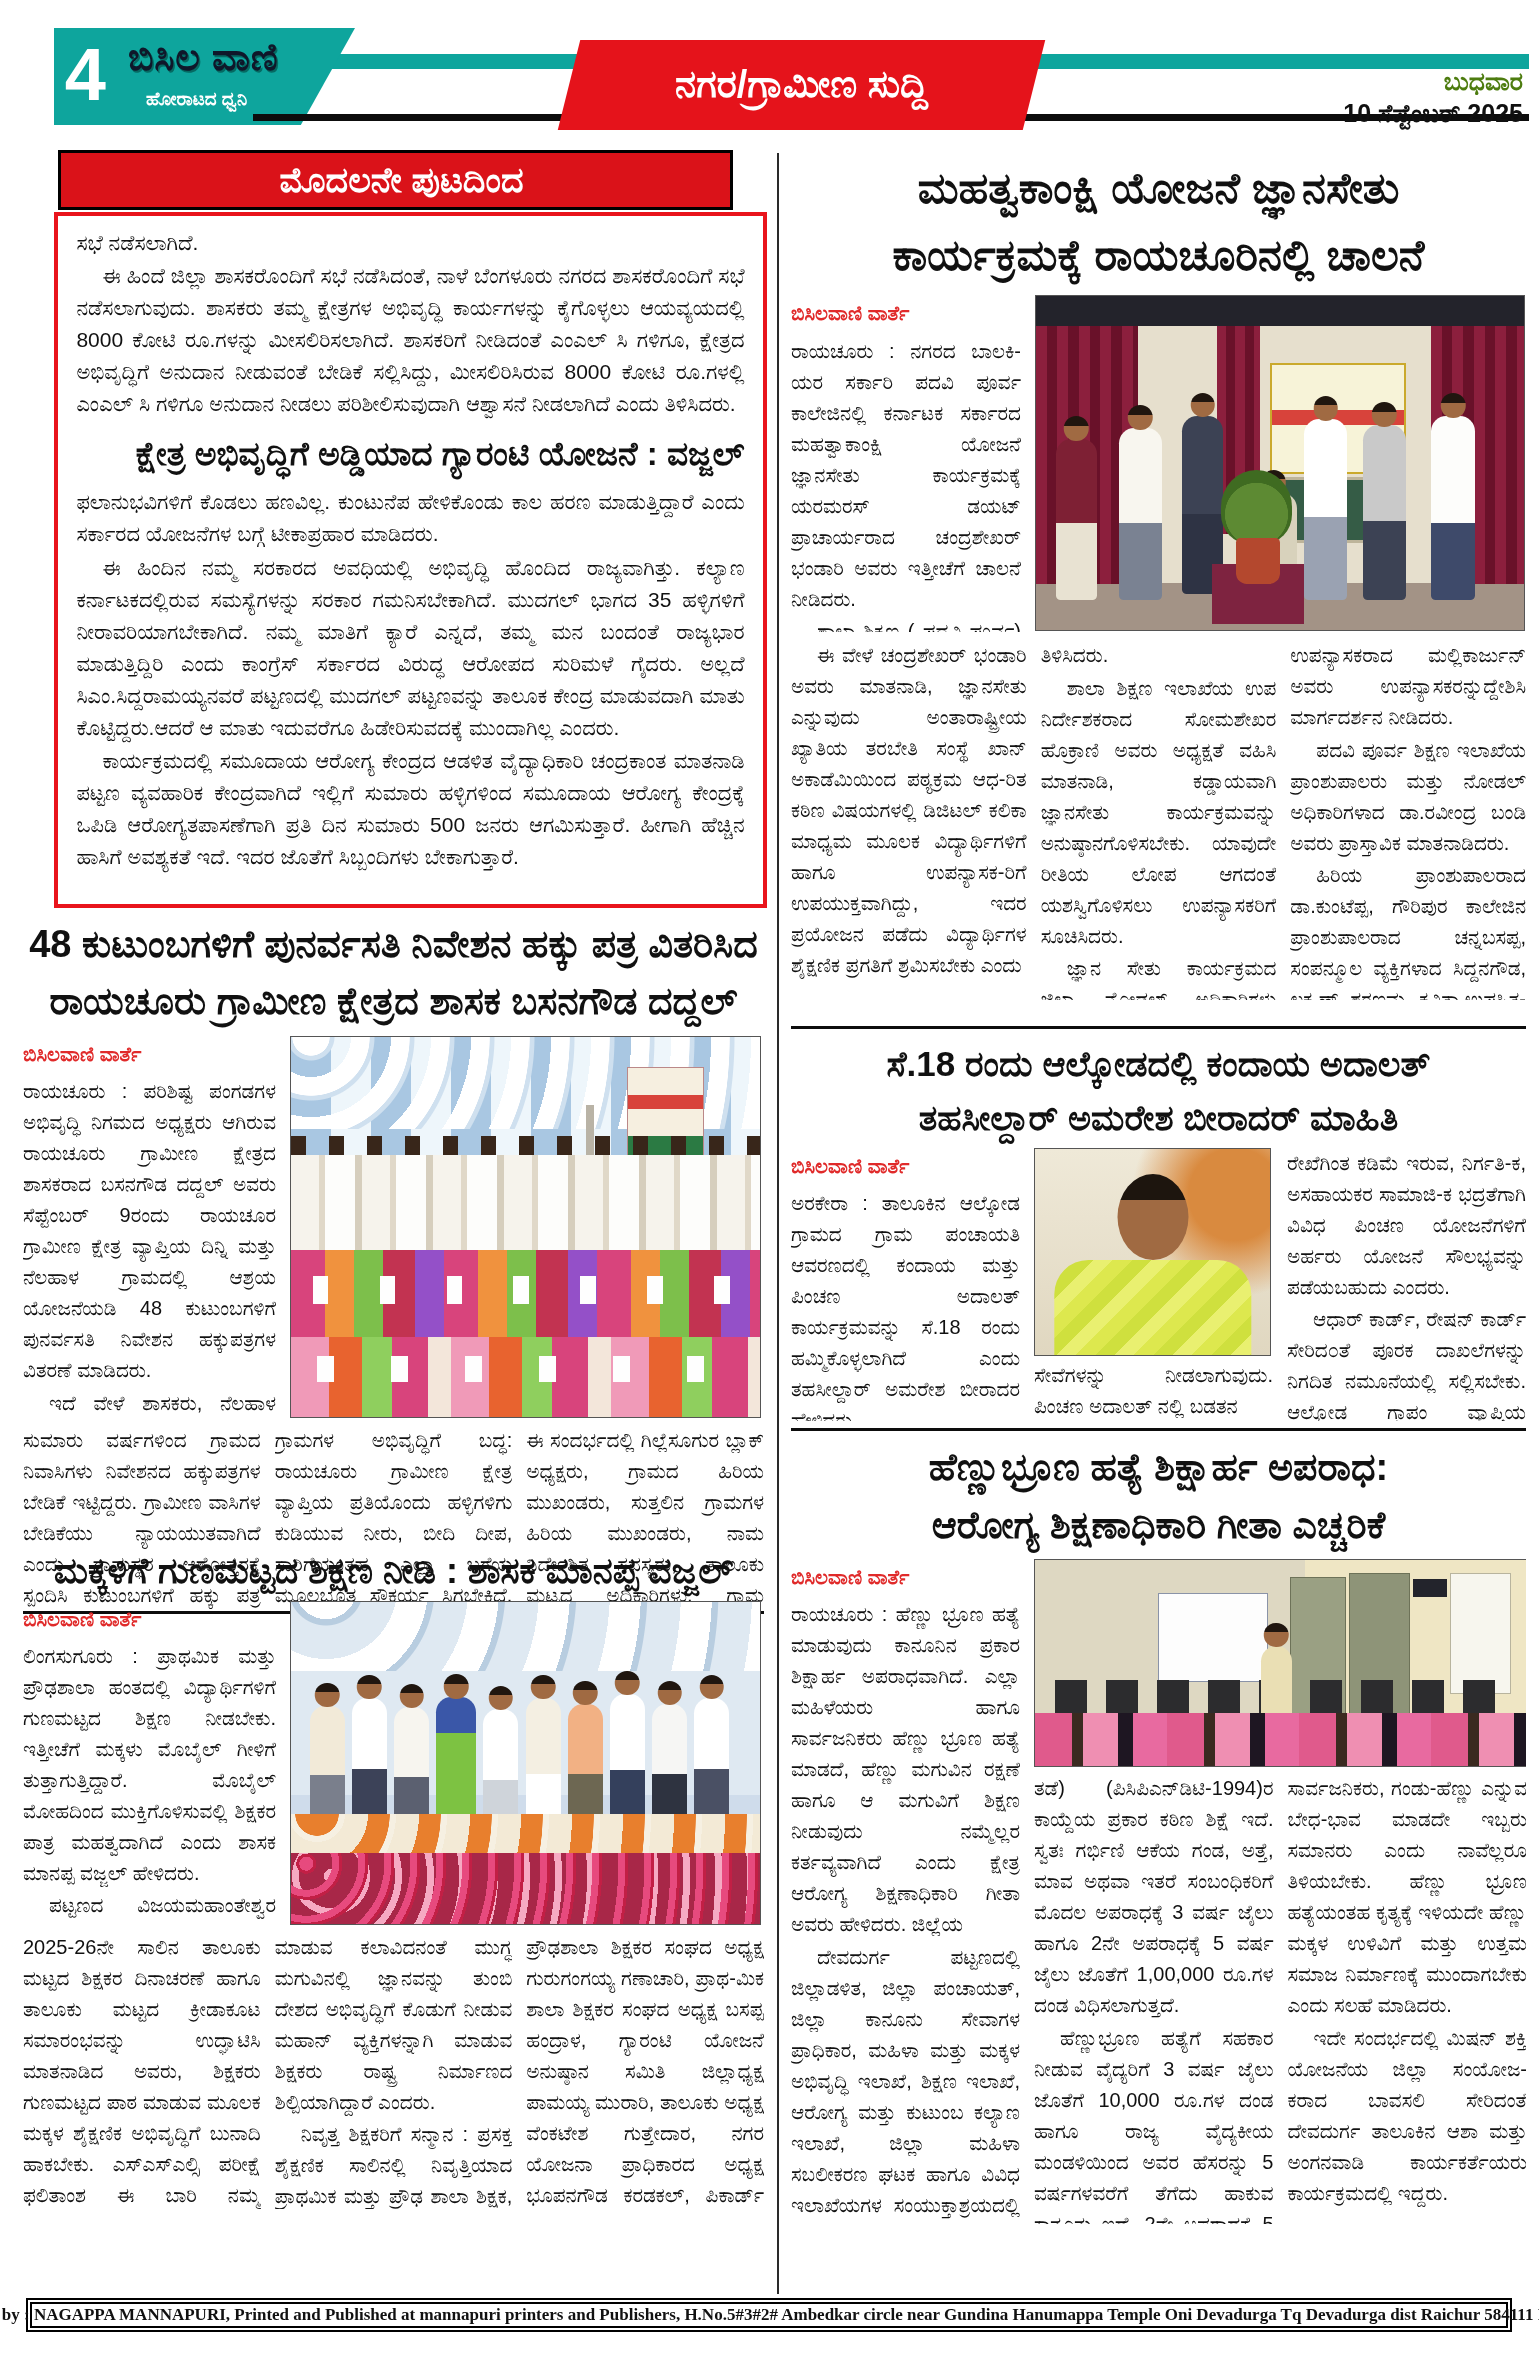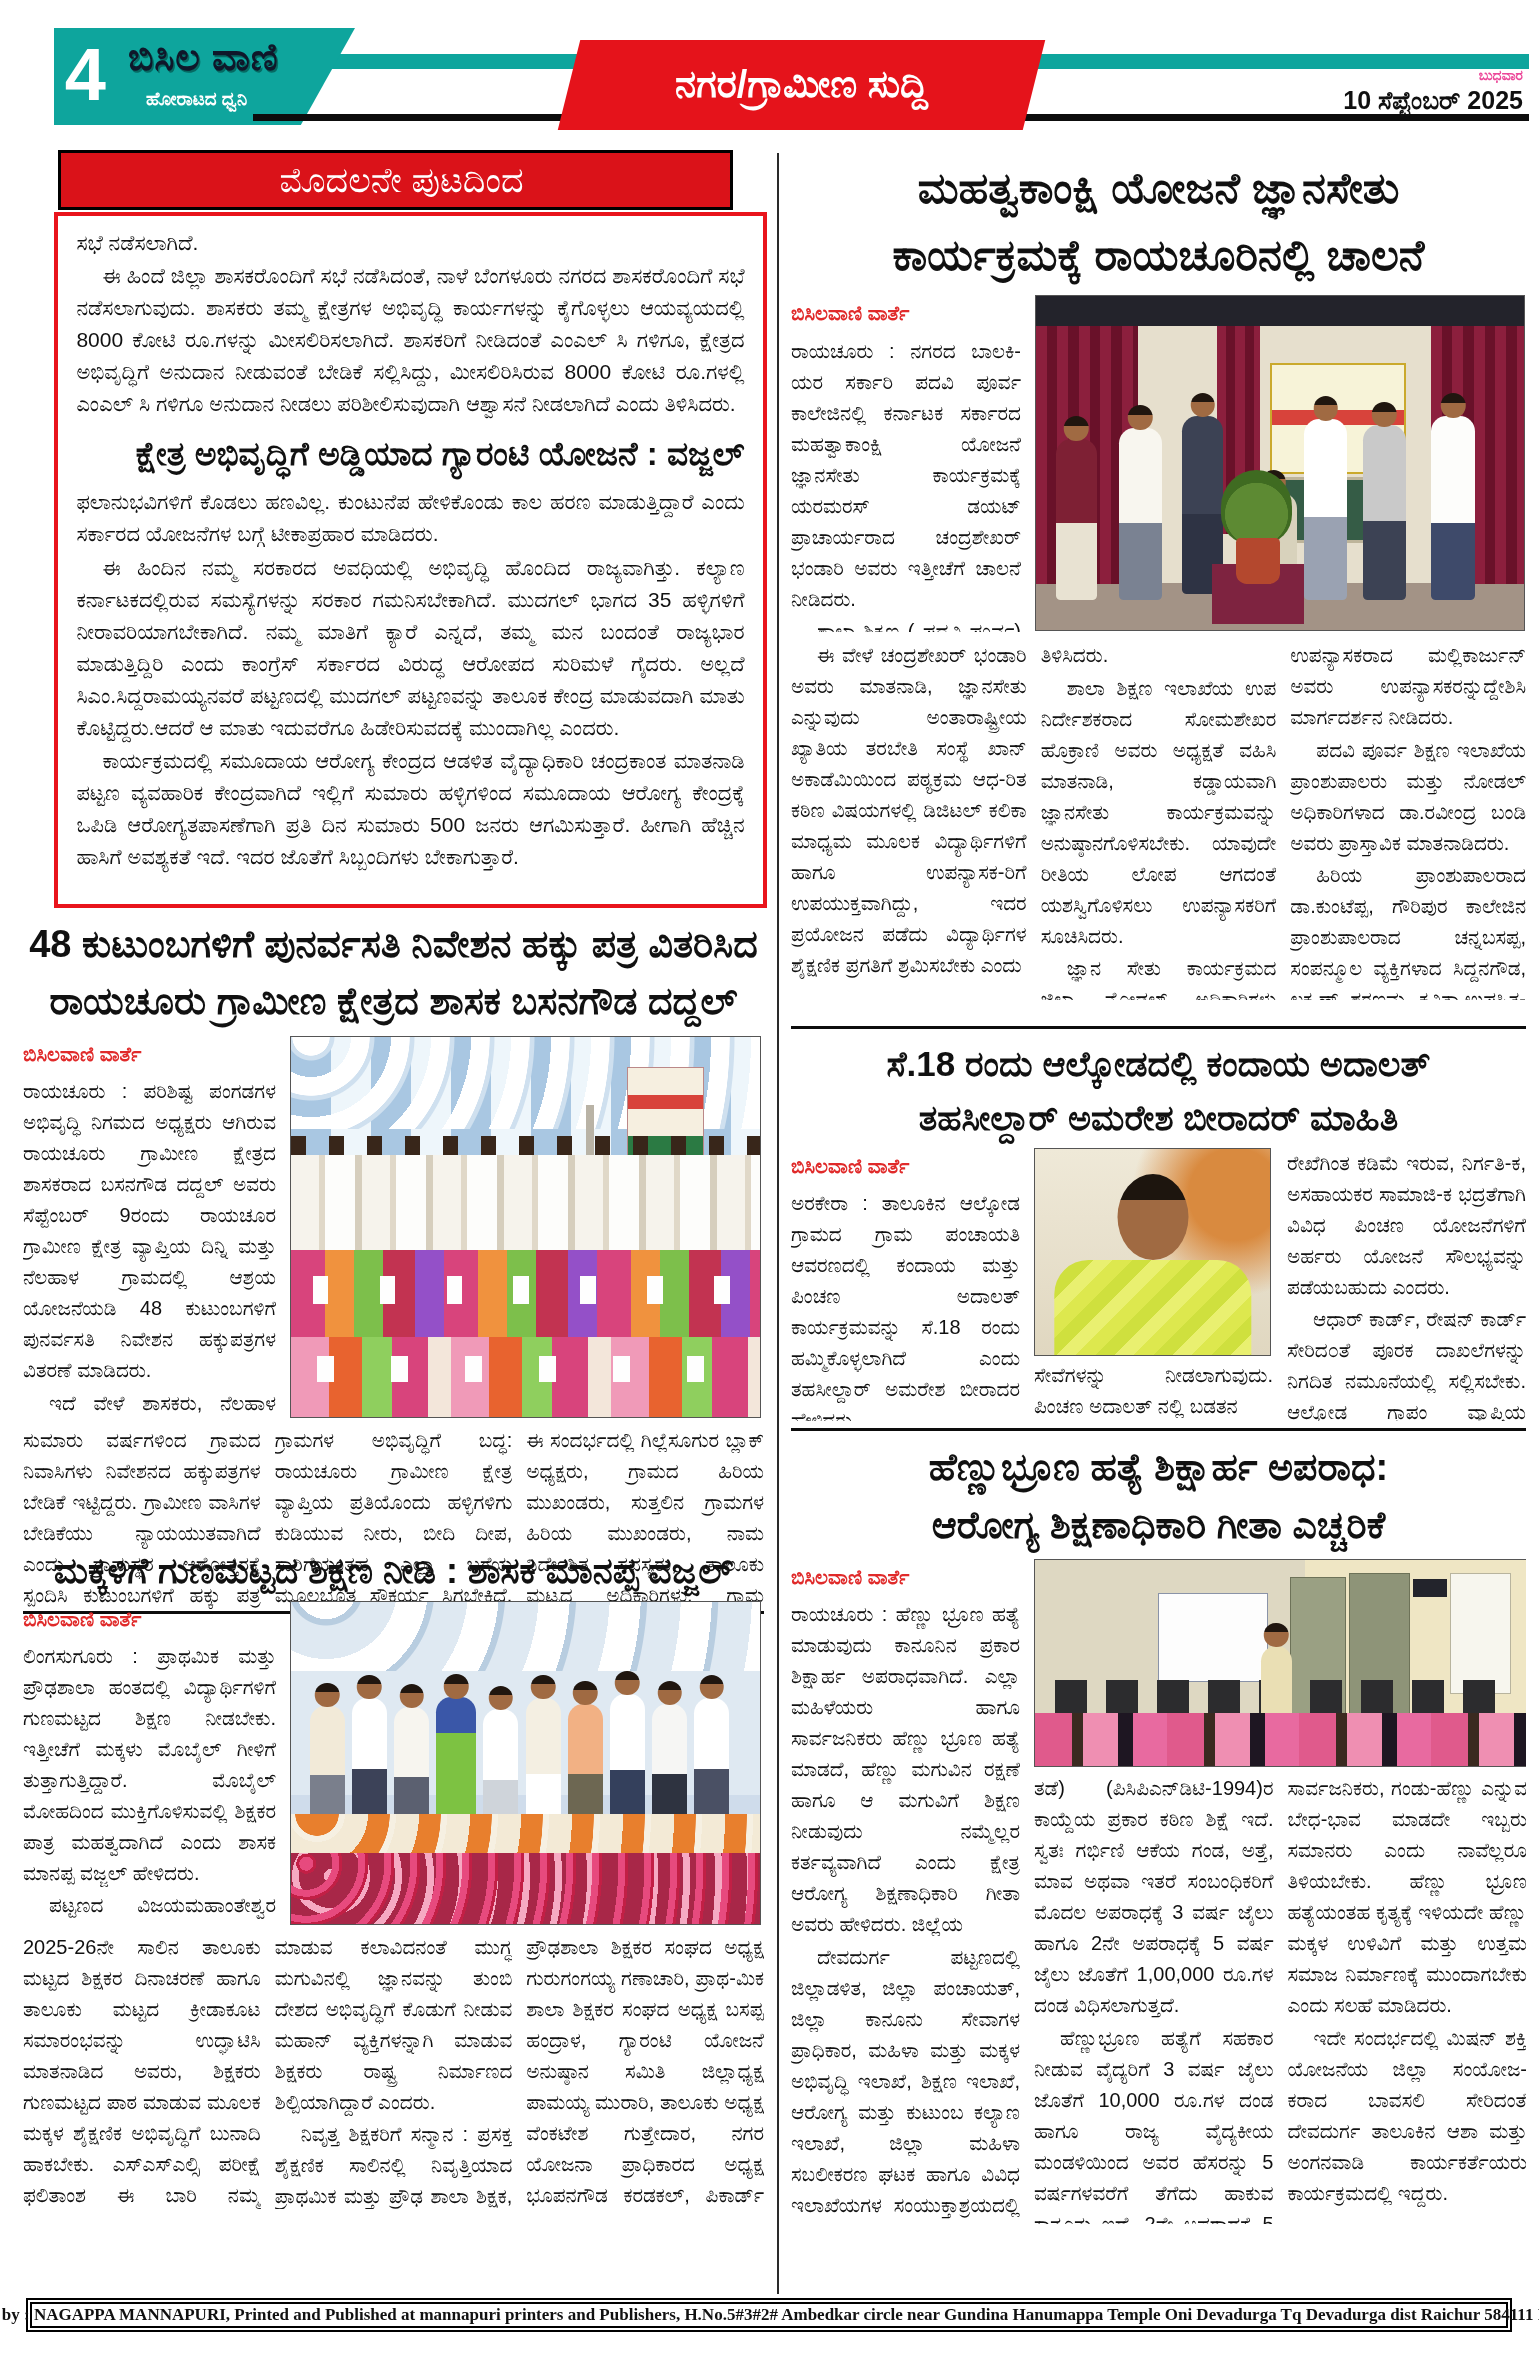--- a/index.html
+++ b/index.html
@@ -11,39 +11,39 @@
             clip-path:polygon(0 0,100% 0,82% 100%,0 100%);}
   .logo-num{position:absolute;left:10.7px;top:4.6px;font-size:74px;font-weight:bold;color:#fff;line-height:84px;}
   .logo-name{position:absolute;left:74px;top:7.7px;font-size:38px;font-weight:bold;color:#0f172a;
              text-shadow:1.5px 1.5px 0 #066a63;letter-spacing:0.8px;}
   .logo-tag{position:absolute;left:92px;top:60px;font-size:18.4px;font-weight:bold;color:#fff;}
   .head-rule{position:absolute;left:253px;right:10.7px;top:114px;height:7px;background:#0d0d0d;}
   .section-flag{position:absolute;left:569px;top:40px;width:465px;height:90px;background:#e5131b;
                 transform:skewX(-14deg);z-index:3;display:flex;align-items:center;justify-content:center;}
   .section-flag span{transform:skewX(14deg);color:#fff;font-size:38px;font-weight:bold;}
   .date-block{position:absolute;right:17px;top:67px;text-align:right;z-index:2;}
-  .date-block .wd{font-size:14px;font-weight:bold;color:#ec4899;}
+  .date-block .wd{font-size:25px;font-weight:bold;color:#4d7c0f;}
   .date-block .dt{font-size:25px;font-weight:bold;color:#101010;margin-top:1.5px;}
   
   .vdiv{position:absolute;left:777px;top:153px;width:1.5px;height:2141px;background:#2a2a2a;}
   .hrule{position:absolute;height:3.1px;background:#0d0d0d;}
   .byline{color:#e02a2a;font-weight:bold;font-size:20px;margin:3.1px 0 6.1px 0;}
   .btxt{font-size:20px;line-height:31px;text-align:justify;}
   .btxt p{margin:0 0 1.5px 0;text-indent:26px;}
   .btxt p.noind{text-indent:0;}
   .colrow{display:flex;gap:14px;overflow:hidden;}
   .col{flex:1;overflow:hidden;}
   .ph{position:relative;overflow:hidden;background:#ddd;border:0.8px solid #555;flex-shrink:0;}
   .fig{position:absolute;border-radius:15.3px 15.3px 4.6px 4.6px;}
   .fig::before{content:"";position:absolute;top:-23px;left:50%;transform:translateX(-50%);
                width:24.5px;height:24.5px;border-radius:50%;background:linear-gradient(#20160f 0 38%,#a06a42 38%);}
   
   .a1-banner{position:absolute;left:58px;top:150px;width:669px;height:54px;background:#da1219;
              border:3.8px solid #000;display:flex;align-items:center;justify-content:center;}
-  .a1-banner span{color:#fff;font-size:35px;font-weight:normal;margin-left:12px;}
+  .a1-banner span{color:#fff;font-size:35px;font-weight:bold;margin-left:12px;}
   .a1-box{position:absolute;left:54px;top:212px;width:713px;height:696px;border:4.6px solid #e9141c;
           padding:10.7px 18.4px;box-sizing:border-box;overflow:hidden;}
   .a1-box .sub1{font-size:27px;line-height:37px;font-weight:bold;text-align:center;margin:1.5px 0 9.2px 0;}
   .a1-box .sub2{font-size:33px;line-height:43px;font-weight:bold;text-align:right;margin:12.3px 0 10.7px 0;}
   .a1-box .btxt{font-size:21px;line-height:32px;}
   
   .hl{font-weight:bold;text-align:center;}
   .a2-wrap{position:absolute;left:23px;top:914px;width:741px;height:695px;overflow:hidden;}
   .a2-wrap .hl{font-size:38px;line-height:54px;margin-top:3.1px;}
   .a3-wrap{position:absolute;left:791px;top:152px;width:735px;height:871px;overflow:hidden;}

